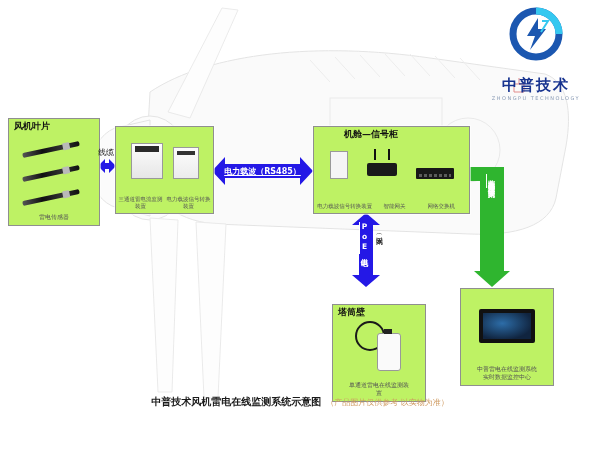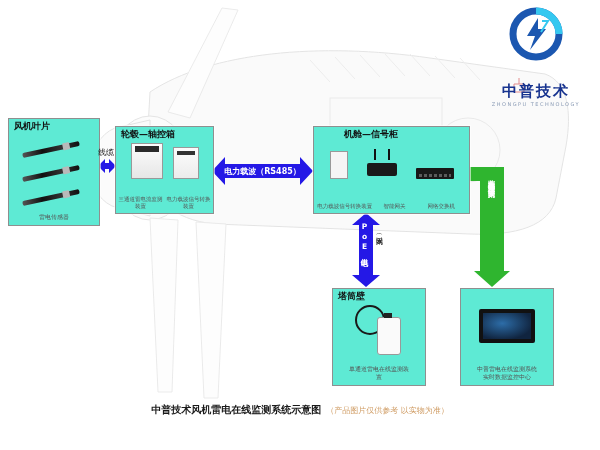--- a/index.html
+++ b/index.html
@@ -4,21 +4,21 @@
 <style>
   html,body{margin:0;padding:0;background:#fff;}
   #stage{
     position:relative;width:600px;height:450px;background:#fff;overflow:hidden;
     font-family:"DejaVu Sans","Liberation Sans",sans-serif;color:#111;
   }
   svg{display:block;}
   .abs{position:absolute;}
   
   .box{
-    position:absolute;background:#5eead4;border:1px solid #8f8f8f;
+    position:absolute;background:#bef264;border:1px solid #8f8f8f;
     box-shadow:0 0 0 1px rgba(255,255,255,.6);z-index:3;
   }
   .box-title{font-size:9px;font-weight:bold;color:#111;padding:3px 5px 0 5px;line-height:1.1;}
   .cap{font-size:6px;color:#555;text-align:center;line-height:1.3;}
   
   .sensor{position:absolute;left:13px;width:58px;height:5px;border-radius:2px;
     background:linear-gradient(90deg,#555,#101010 35%,#333 70%,#101010);
     transform:rotate(-12deg);}
   .sensor::after{content:'';position:absolute;right:10px;top:-1px;width:7px;height:7px;
     background:#b9b9b9;border-radius:1px;}
@@ -49,28 +49,28 @@
   .loop{position:absolute;top:16px;left:22px;width:26px;height:26px;
     border:2.5px solid #1a1a1a;border-radius:50%;}
   .tdev{position:absolute;top:28px;left:44px;width:22px;height:36px;background:#fafafa;
     border:1px solid #999;border-radius:3px;}
   .tdev::before{content:'';position:absolute;top:-5px;left:6px;width:8px;height:5px;background:#222;}
   
   .mon{position:absolute;top:20px;left:50%;transform:translateX(-50%);
     width:56px;height:34px;background:#111;border-radius:2px;padding:4px;box-sizing:border-box;}
   .scr{width:100%;height:100%;background:radial-gradient(ellipse at 40% 40%,#2d6da8,#10243f 75%);}
   
-  .lbl-white{color:#fff;font-weight:bold;}
+  .lbl-white{color:#fff;font-weight:bold;text-decoration:underline;}
   .vtext{writing-mode:vertical-rl;text-orientation:upright;letter-spacing:1px;}
   
   #logo{position:absolute;left:486px;top:6px;width:100px;text-align:center;z-index:3;}
-  #logo .brand{font-size:15px;font-weight:bold;color:#17338f;letter-spacing:2px;margin-top:20px;}
+  #logo .brand{font-size:15px;font-weight:bold;color:#17338f;letter-spacing:2px;margin-top:14px;}
   #logo .brand-en{font-size:5px;color:#8a9bb5;letter-spacing:1.5px;}
   
-  #footer{position:absolute;left:0;right:0;top:398px;text-align:center;z-index:3;}
+  #footer{position:absolute;left:0;right:0;top:390px;text-align:center;z-index:3;}
   #footer .t{font-size:10px;font-weight:bold;color:#1a1a1a;}
   #footer .n{font-size:8px;color:#cf9b62;}
 </style>
 </head>
 <body>
 
 <div id="stage">
 
   <svg class="abs" style="left:0;top:0;z-index:0;" width="600" height="450" viewBox="0 0 600 450">
     <g opacity="0.6" fill="none" stroke="#d2d2d2" stroke-width="1">
@@ -102,21 +102,20 @@
 
   <div class="box" style="left:8px;top:118px;width:90px;height:106px;">
     <div class="box-title">风机叶片</div>
     <div class="sensor" style="top:28px;"></div>
     <div class="sensor" style="top:52px;"></div>
     <div class="sensor" style="top:76px;"></div>
     <div class="cap abs" style="bottom:4px;left:0;right:0;">雷电传感器</div>
   </div>
 
   <div class="box" style="left:115px;top:126px;width:97px;height:86px;">
-    <div class="box-title">轮毂—轴控箱</div>
     <div class="dev-row">
       <div class="cab1"></div>
       <div class="cab2"></div>
     </div>
     <div class="hub-caps">
       <span>三通道雷电流监测装置</span>
       <span>电力载波信号转换装置</span>
     </div>
   </div>
 
@@ -131,21 +130,21 @@
       </div>
       <div class="devC"></div>
     </div>
     <div class="nac-caps">
       <span style="width:38%;">电力载波信号转换装置</span>
       <span style="width:28%;">智能网关</span>
       <span style="width:34%;">网络交换机</span>
     </div>
   </div>
 
-  <div class="box" style="left:332px;top:288px;width:92px;height:96px;">
+  <div class="box" style="left:332px;top:304px;width:92px;height:96px;">
     <div class="box-title">塔筒壁</div>
     <div class="loop"></div>
     <div class="tdev"></div>
     <div class="cap abs" style="bottom:4px;left:14px;width:64px;">单通道雷电在线监测装置</div>
   </div>
 
   <div class="box" style="left:460px;top:288px;width:92px;height:96px;">
     <div class="mon">
         <div class="scr"></div>
       </div>

